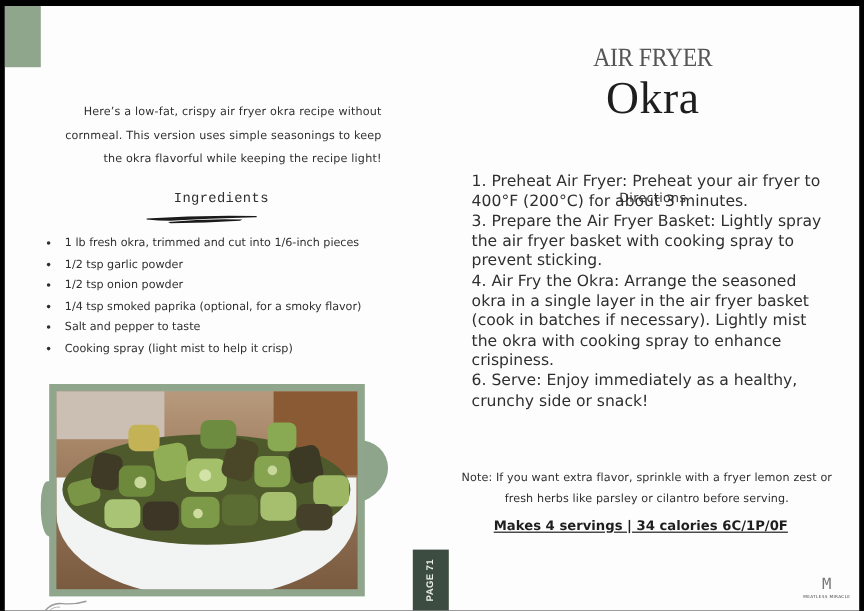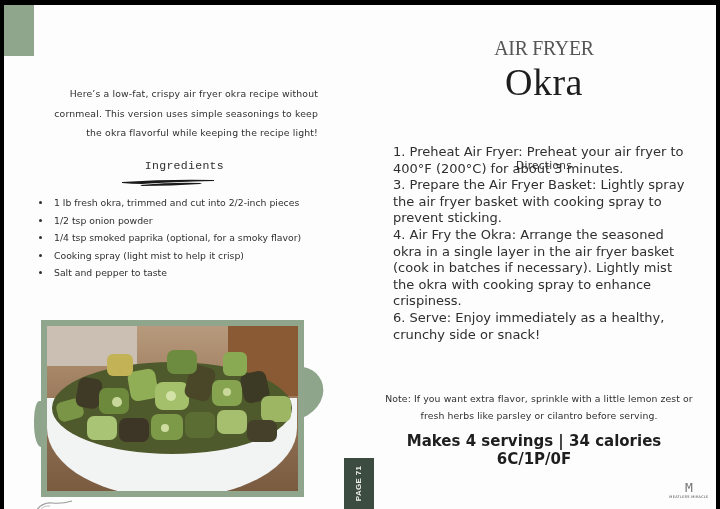--- a/index.html
+++ b/index.html
@@ -104,21 +104,21 @@
       font-size: 13px; line-height: 16.6px; color: #2f2f2f;
     }
 
     .note {
       position: absolute; left: 380px; top: 386px; width: 310px; text-align: center;
       font-size: 9.3px; line-height: 16.5px; color: #2f2f2f; letter-spacing: 0.1px;
     }
 
     .servings {
       position: absolute; left: 380px; top: 427px; width: 300px; text-align: center;
-      font-size: 15px; font-weight: bold; color: #1e1e1e;
+      font-size: 11px; font-weight: bold; color: #1e1e1e; text-decoration: underline;
     }
 
     .brand {
       position: absolute; left: 660px; top: 476px; width: 50px; text-align: center;
     }
     .brand .mark { font-family: "DejaVu Sans Mono", monospace; font-size: 13px; color: #777; line-height: 13px; }
     .brand .word { font-size: 3.5px; color: #444; letter-spacing: 0.3px; margin-top: 1px; }
   </style>
 </head>
 <body>
@@ -129,25 +129,26 @@
 
   <p class="intro">Here’s a low-fat, crispy air fryer okra recipe without cornmeal. This version uses simple seasonings to keep the okra flavorful while keeping the recipe light!</p>
 
   <div class="ing-heading">Ingredients</div>
   <svg class="ing-underline" viewBox="0 0 92 10">
     <path d="M0 4 Q46 1 92 2 L92 3 Q50 4 20 6 Q10 6 0 5 Z" fill="#1a1a1a"></path>
     <path d="M18 7 Q50 4 80 5 L78 6 Q50 8 20 8 Z" fill="#1a1a1a"></path>
   </svg>
 
   <ul class="ing-list">
-    <li>1 lb fresh okra, trimmed and cut into 2/2-inch pieces</li>
+    <li>1 lb fresh okra, trimmed and cut into 1/6-inch pieces</li>
+    <li>1/2 tsp garlic powder</li>
     <li>1/2 tsp onion powder</li>
     <li>1/4 tsp smoked paprika (optional, for a smoky flavor)</li>
+    <li>Salt and pepper to taste</li>
     <li>Cooking spray (light mist to help it crisp)</li>
-    <li>Salt and pepper to taste</li>
   </ul>
 
   <div class="photo-wrap">
     <div class="leaf"></div>
     <div class="leaf-left"></div>
     <div class="frame">
       <div class="photo" title="Bowl of crispy air fried okra">
         <div class="bg-left"></div>
         <div class="bg-right"></div>
         <div class="bowl"></div>
@@ -195,21 +196,21 @@
 
   <div class="dir-heading">Directions</div>
 
   <div class="directions">
     <p>1. Preheat Air Fryer: Preheat your air fryer to 400°F (200°C) for about 3 minutes.</p>
     <p>3. Prepare the Air Fryer Basket: Lightly spray the air fryer basket with cooking spray to prevent sticking.</p>
     <p>4. Air Fry the Okra: Arrange the seasoned okra in a single layer in the air fryer basket (cook in batches if necessary). Lightly mist the okra with cooking spray to enhance crispiness.</p>
     <p>6. Serve: Enjoy immediately as a healthy, crunchy side or snack!</p>
   </div>
 
-  <p class="note">Note: If you want extra flavor, sprinkle with a little lemon zest or fresh herbs like parsley or cilantro before serving.</p>
+  <p class="note">Note: If you want extra flavor, sprinkle with a fryer lemon zest or fresh herbs like parsley or cilantro before serving.</p>
 
   <div class="servings">Makes 4 servings | 34 calories 6C/1P/0F</div>
 
   <div class="brand">
     <div class="mark">M</div>
     <div class="word">MEATLESS MIRACLE</div>
   </div>
 
 </div>
 

